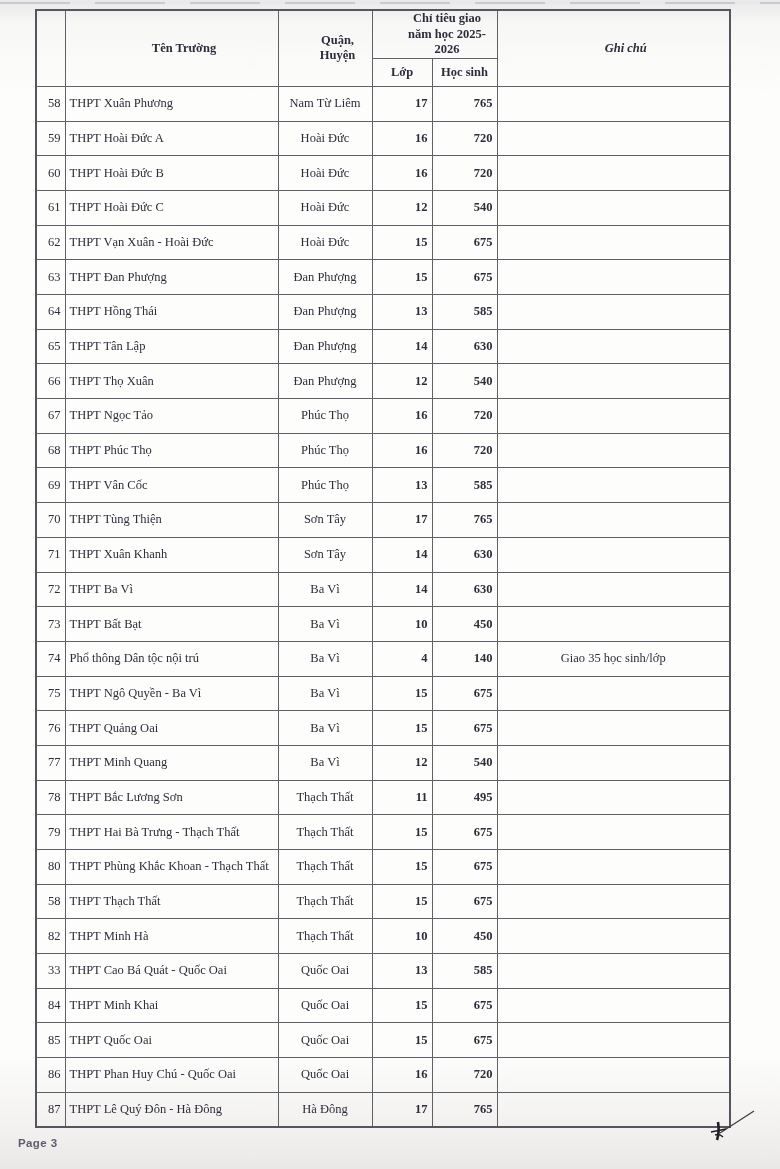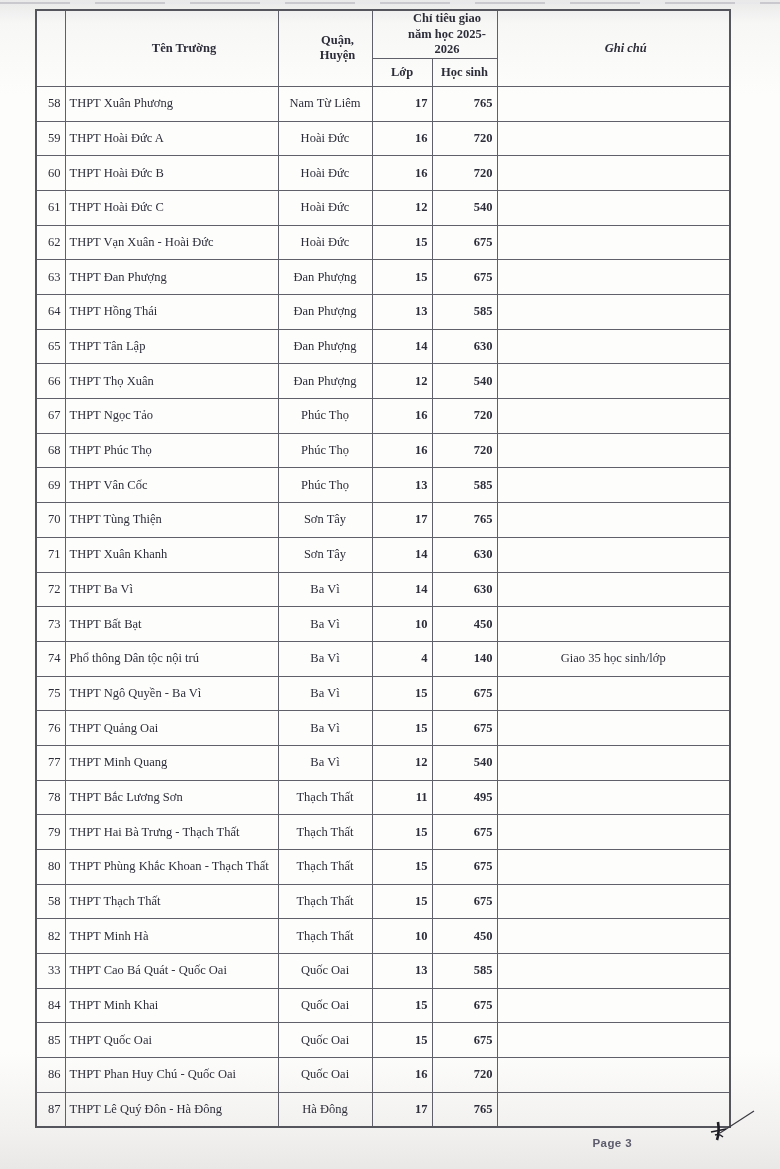--- a/index.html
+++ b/index.html
@@ -37,21 +37,21 @@
   thead tr.h2 th{height:27px;}
   th.ghichu{font-style:italic;}
   tbody tr{height:34.7px;}
   td.c-tt{text-align:right;}
   td.c-name{text-align:left;padding-left:8px;white-space:nowrap;}
   td.c-district{text-align:center;white-space:nowrap;margin-left:8px;}
   td.c-num{text-align:right;font-weight:bold;padding-right:11px;}
   td.c-students{padding-right:8px;}
   td.c-note{text-align:center;font-size:11.5px;white-space:nowrap;margin-top:20px;}
   .page-footer{
-    position:absolute;top:1137px;left:12px;width:620px;text-align:right;
+    position:absolute;top:1137px;left:18px;width:620px;text-align:left;
     font-family:"Liberation Sans","DejaVu Sans",sans-serif;
     font-size:11.5px;font-weight:bold;color:#5c5c6d;letter-spacing:.4px;
   }
   .pen-mark{position:absolute;left:706px;top:1108px;width:52px;height:34px;}
 </style>
 </head>
 <body>
 
 <div class="top-scan-line"></div>
 

